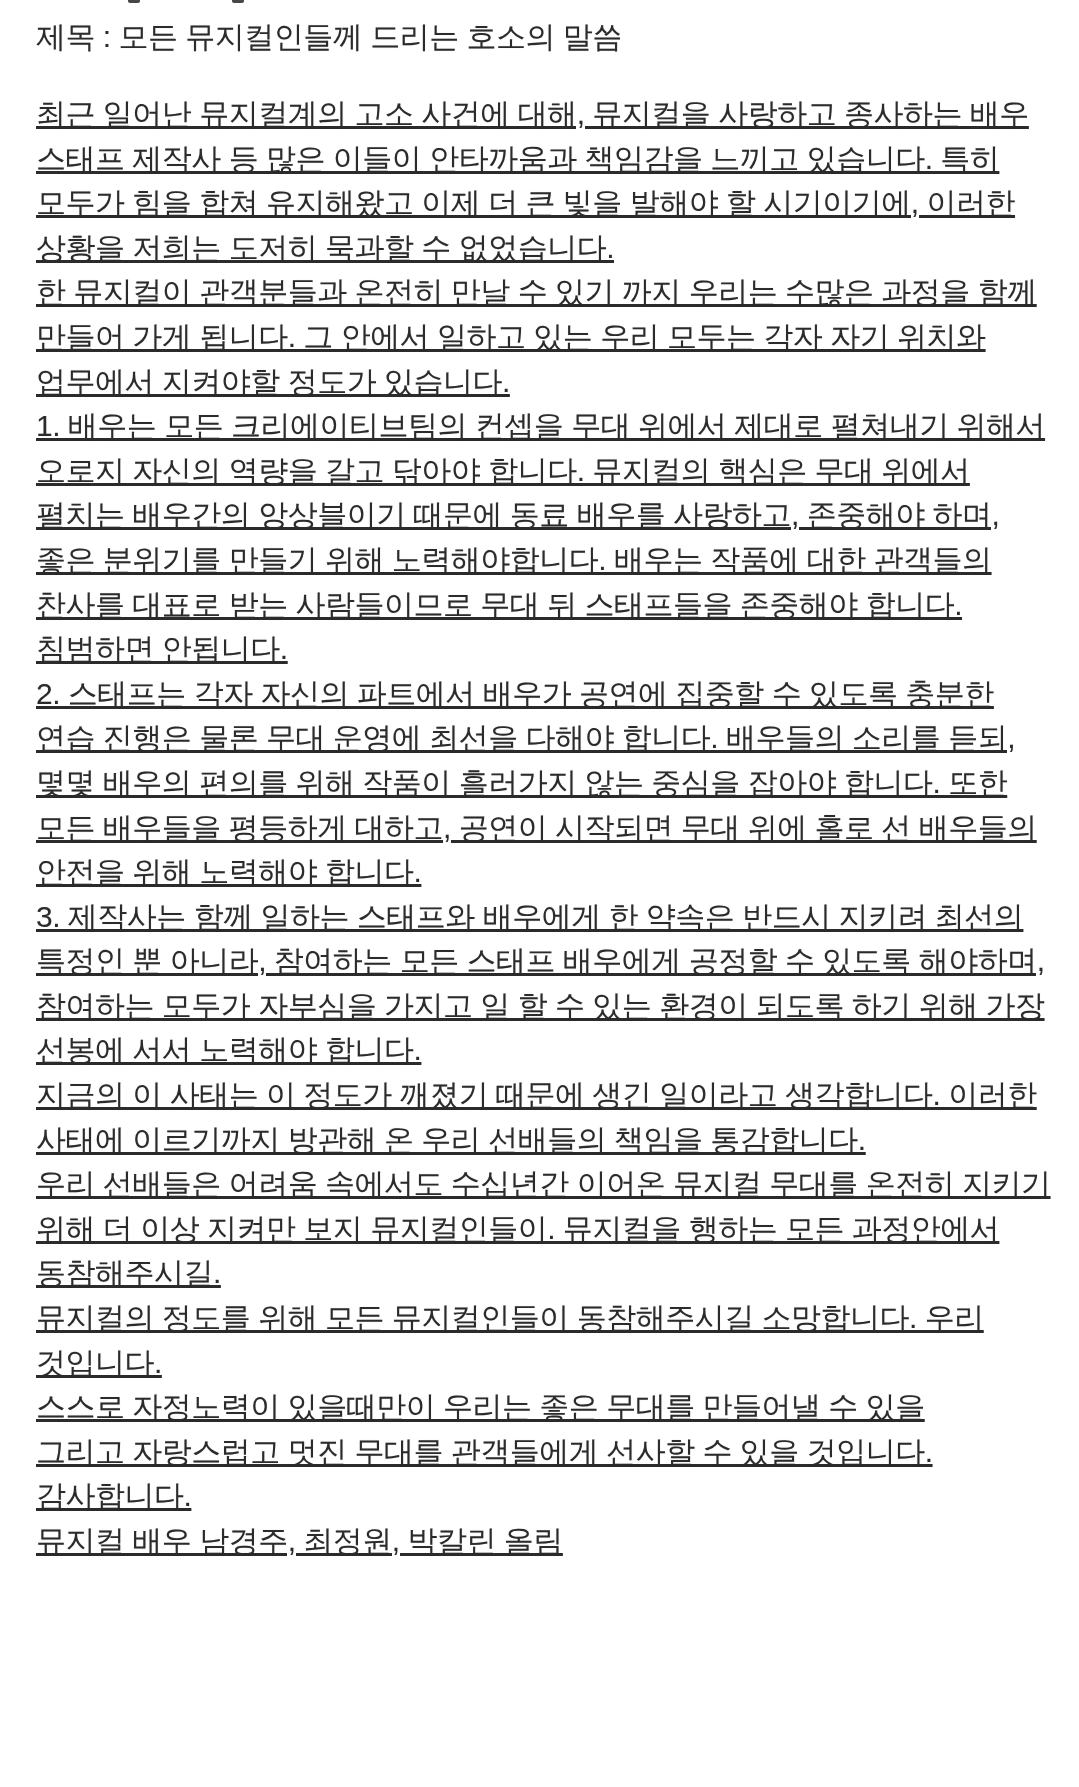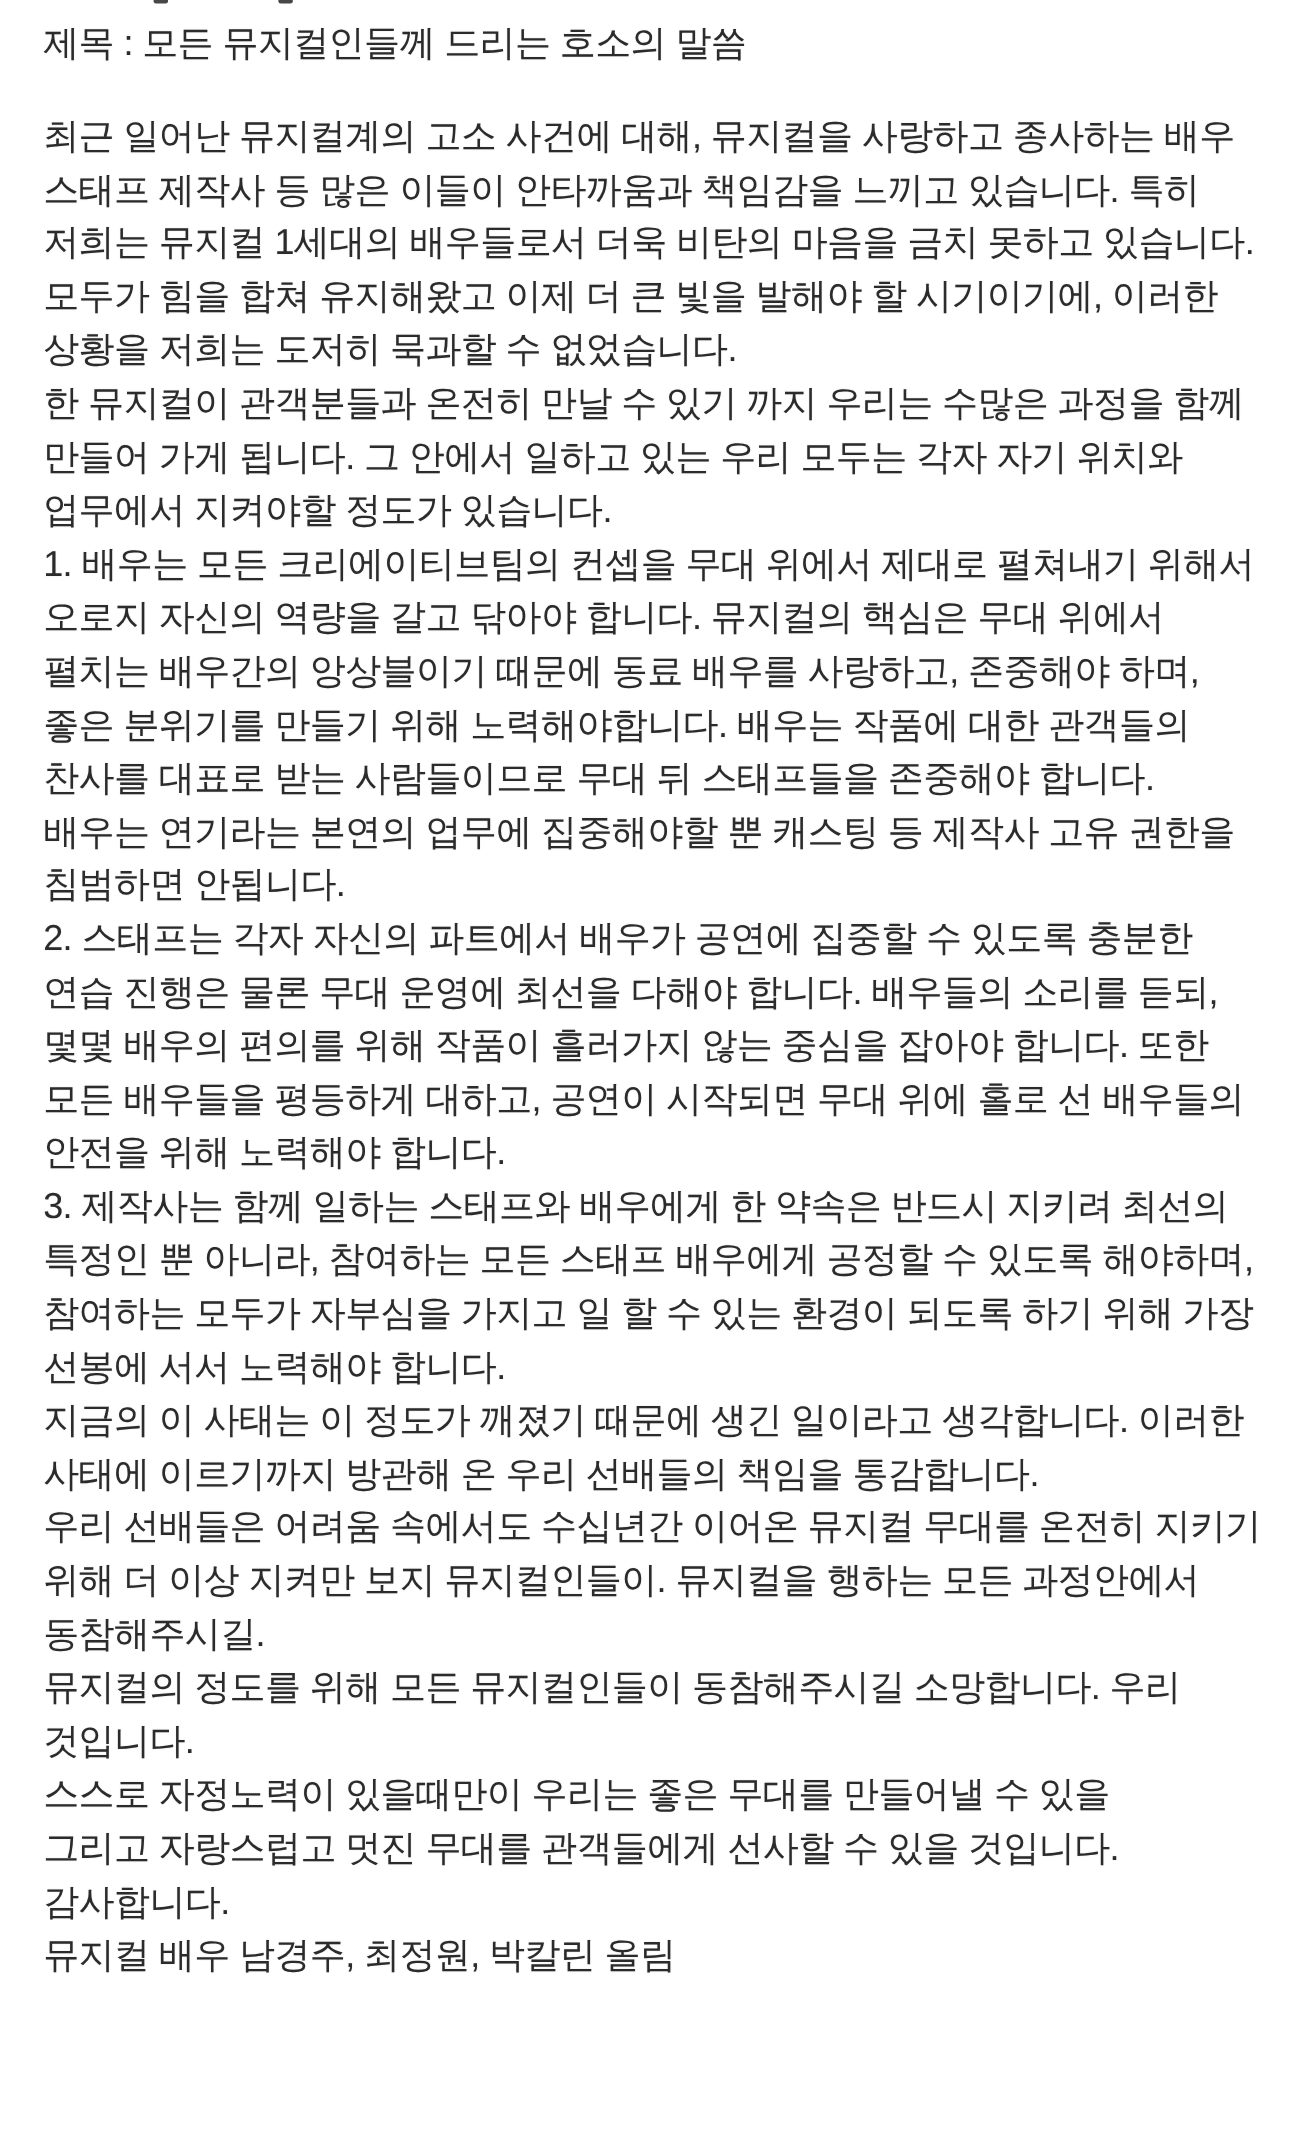--- a/index.html
+++ b/index.html
@@ -39,20 +39,21 @@
     white-space: nowrap;
     font-weight: 400;
     text-shadow: 0 0 1px rgba(60,60,60,0.25);
     text-align: right;
   }
   .body-block {
     position: absolute;
     left: 36px;
     top: 92px;
     width: 1020px;
+    text-decoration: underline;
   }
   .text-line {
     height: 44.6px;
     line-height: 44.6px;
     font-size: 30px;
     letter-spacing: -0.5px;
     white-space: nowrap;
     font-weight: 400;
     text-shadow: 0 0 1px rgba(60,60,60,0.25);
   }
@@ -60,32 +61,30 @@
 </head>
 <body style="background: rgb(255, 255, 255);">
 
 <div class="page" style="color: rgb(43, 43, 43);">
   <div class="crop-fragment frag-1"></div>
   <div class="crop-fragment frag-2"></div>
   <div class="title-line">제목 : 모든 뮤지컬인들께 드리는 호소의 말씀</div>
   <div class="body-block" id="body-lines">
       <div class="text-line">최근 일어난 뮤지컬계의 고소 사건에 대해, 뮤지컬을 사랑하고 종사하는 배우</div>
       <div class="text-line">스태프 제작사 등 많은 이들이 안타까움과 책임감을 느끼고 있습니다. 특히</div>
-      <div class="text-line">저희는 뮤지컬 1세대의 배우들로서 더욱 비탄의 마음을 금치 못하고 있습니다.</div>
       <div class="text-line">모두가 힘을 합쳐 유지해왔고 이제 더 큰 빛을 발해야 할 시기이기에, 이러한</div>
       <div class="text-line">상황을 저희는 도저히 묵과할 수 없었습니다.</div>
       <div class="text-line">한 뮤지컬이 관객분들과 온전히 만날 수 있기 까지 우리는 수많은 과정을 함께</div>
       <div class="text-line">만들어 가게 됩니다. 그 안에서 일하고 있는 우리 모두는 각자 자기 위치와</div>
       <div class="text-line">업무에서 지켜야할 정도가 있습니다.</div>
       <div class="text-line">1. 배우는 모든 크리에이티브팀의 컨셉을 무대 위에서 제대로 펼쳐내기 위해서</div>
       <div class="text-line">오로지 자신의 역량을 갈고 닦아야 합니다. 뮤지컬의 핵심은 무대 위에서</div>
       <div class="text-line">펼치는 배우간의 앙상블이기 때문에 동료 배우를 사랑하고, 존중해야 하며,</div>
       <div class="text-line">좋은 분위기를 만들기 위해 노력해야합니다. 배우는 작품에 대한 관객들의</div>
       <div class="text-line">찬사를 대표로 받는 사람들이므로 무대 뒤 스태프들을 존중해야 합니다.</div>
-      <div class="text-line">배우는 연기라는 본연의 업무에 집중해야할 뿐 캐스팅 등 제작사 고유 권한을</div>
       <div class="text-line">침범하면 안됩니다.</div>
       <div class="text-line">2. 스태프는 각자 자신의 파트에서 배우가 공연에 집중할 수 있도록 충분한</div>
       <div class="text-line">연습 진행은 물론 무대 운영에 최선을 다해야 합니다. 배우들의 소리를 듣되,</div>
       <div class="text-line">몇몇 배우의 편의를 위해 작품이 흘러가지 않는 중심을 잡아야 합니다. 또한</div>
       <div class="text-line">모든 배우들을 평등하게 대하고, 공연이 시작되면 무대 위에 홀로 선 배우들의</div>
       <div class="text-line">안전을 위해 노력해야 합니다.</div>
       <div class="text-line">3. 제작사는 함께 일하는 스태프와 배우에게 한 약속은 반드시 지키려 최선의</div>
       <div class="text-line">특정인 뿐 아니라, 참여하는 모든 스태프 배우에게 공정할 수 있도록 해야하며,</div>
       <div class="text-line">참여하는 모두가 자부심을 가지고 일 할 수 있는 환경이 되도록 하기 위해 가장</div>
       <div class="text-line">선봉에 서서 노력해야 합니다.</div>

